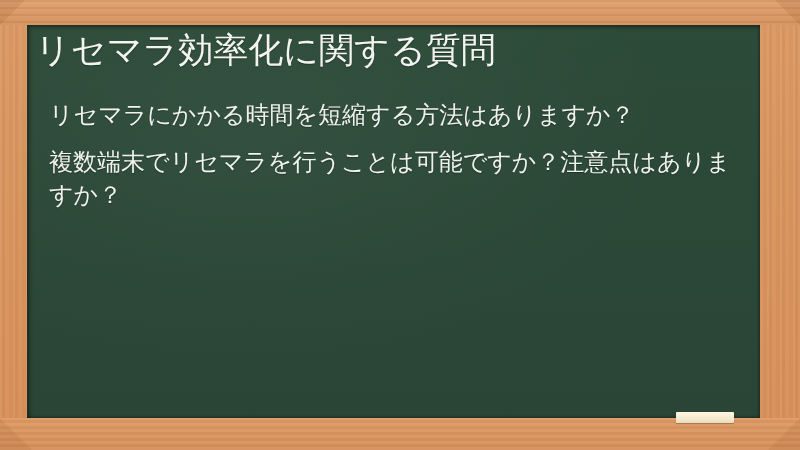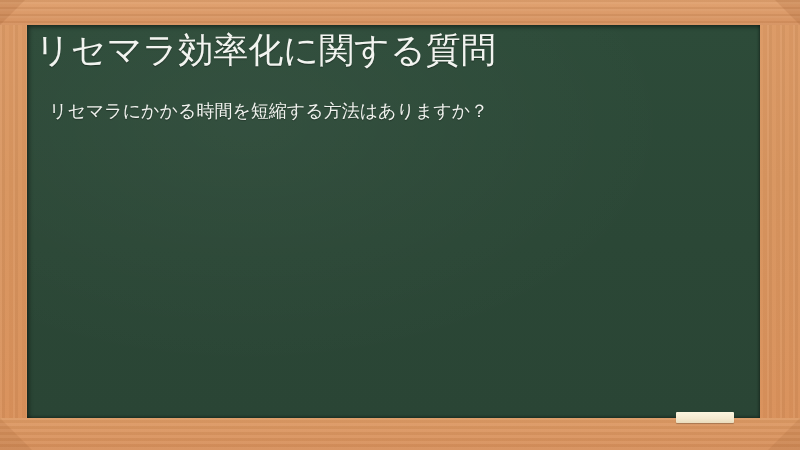--- a/index.html
+++ b/index.html
@@ -116,21 +116,21 @@
     position: absolute;
     left: 22px;
     top: 74px;
     width: 700px;
     list-style: none;
     margin: 0;
     padding: 0;
   }
   .qitem {
     color: #f0f2ee;
-    font-size: 18px;
+    font-size: 24px;
     line-height: 1.37;
     margin: 0 0 14px 0;
     text-shadow: 0 1px 1px rgba(0,0,0,0.3);
   }
 
   
   .chalk {
     position: absolute;
     left: 676px;
     top: 412px;
@@ -154,20 +154,21 @@
   <div class="miter miter-bl"></div>
   <div class="miter miter-br"></div>
 
   <div class="board">
     <div class="board-inner">
 
       <div class="title">リセマラ効率化に関する質問</div>
 
       <ul class="qlist">
         <li class="qitem">リセマラにかかる時間を短縮する方法はありますか？</li>
+        <li class="qitem">複数端末でリセマラを行うことは可能ですか？注意点はありますか？</li>
       </ul>
 
     </div>
   </div>
 
   <div class="chalk"></div>
 
 </div>
 
 </body></html>

